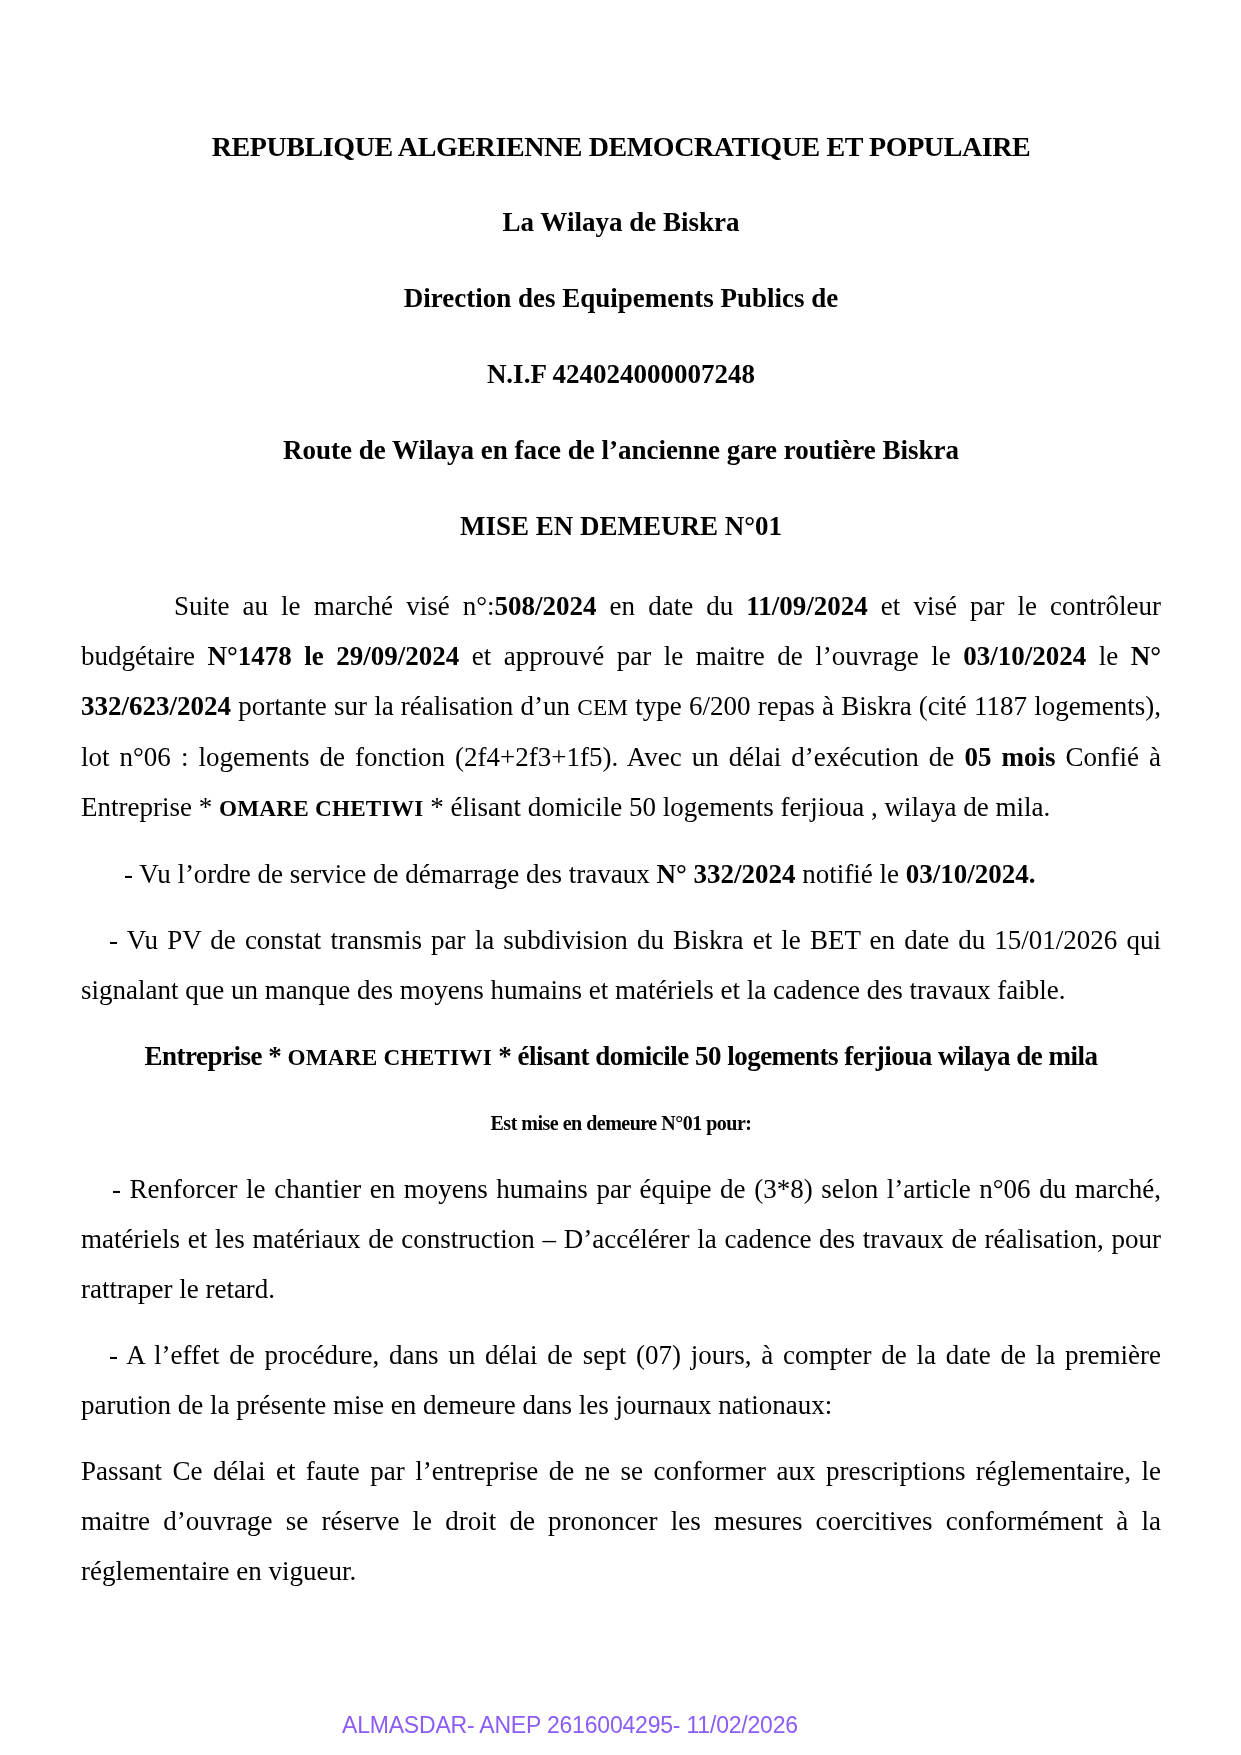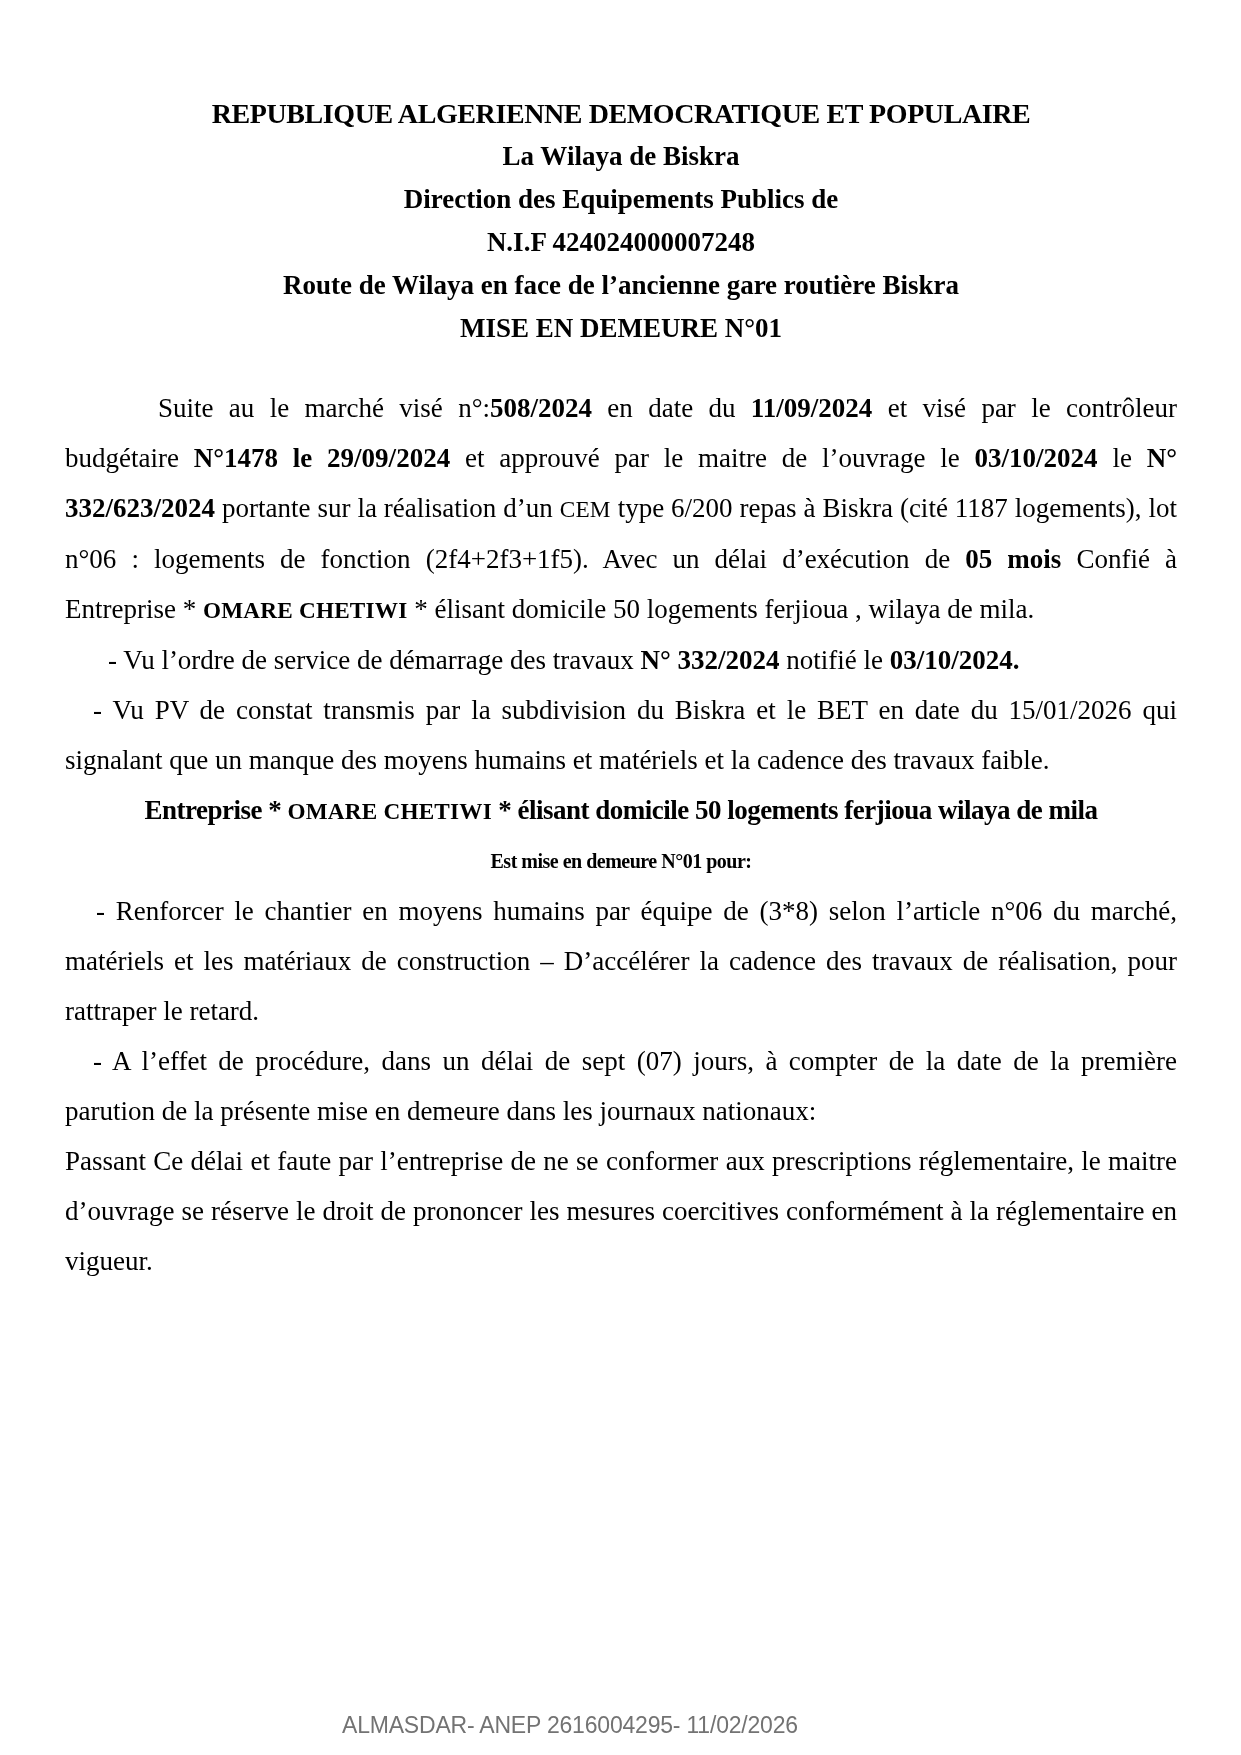--- a/index.html
+++ b/index.html
@@ -21,32 +21,33 @@
   }
   .content {
     padding: 92px 64px 0 65px; 
   }
   
   .doc-header .hline {
     text-align: center;
     font-weight: bold;
     line-height: 43px;
     white-space: nowrap;
+    margin-top: 33px;
   }
   .h-main     { font-size: 28px; letter-spacing: -0.4px; }
   .h-ministry { font-size: 21px; letter-spacing: -0.2px; }
   .h-sub      { font-size: 27px; }
   
   .doc-body {
     margin-top: 33px;
     font-size: 27px;
     line-height: 50px;
   }
   .doc-body p {
-    margin: 0;
+    margin: 16px;
     text-align: justify;
     text-justify: inter-word;
   }
   .jst    { text-align: justify; }
   .ind-93 { text-indent: 93px; }
   .ind-43 { text-indent: 43px; }
   .ind-31 { text-indent: 31px; }
   .ind-28 { text-indent: 28px; }
   .ctr {
     text-align: center !important;
@@ -57,21 +58,21 @@
   .b   { font-weight: bold; }
   .sc  { font-size: 0.86em; letter-spacing: 0.2px; }
   
   .doc-footer {
     position: absolute;
     left: 342px;
     top: 1712px;
     font-family: "Liberation Sans", "DejaVu Sans", sans-serif;
     font-size: 23px;
     letter-spacing: -0.2px;
-    color: #737373;
+    color: #8b5cf6;
     white-space: nowrap;
   }
 </style>
 </head>
 <body>
 
 <div class="page">
   <div class="content">
 
     <header class="doc-header">

